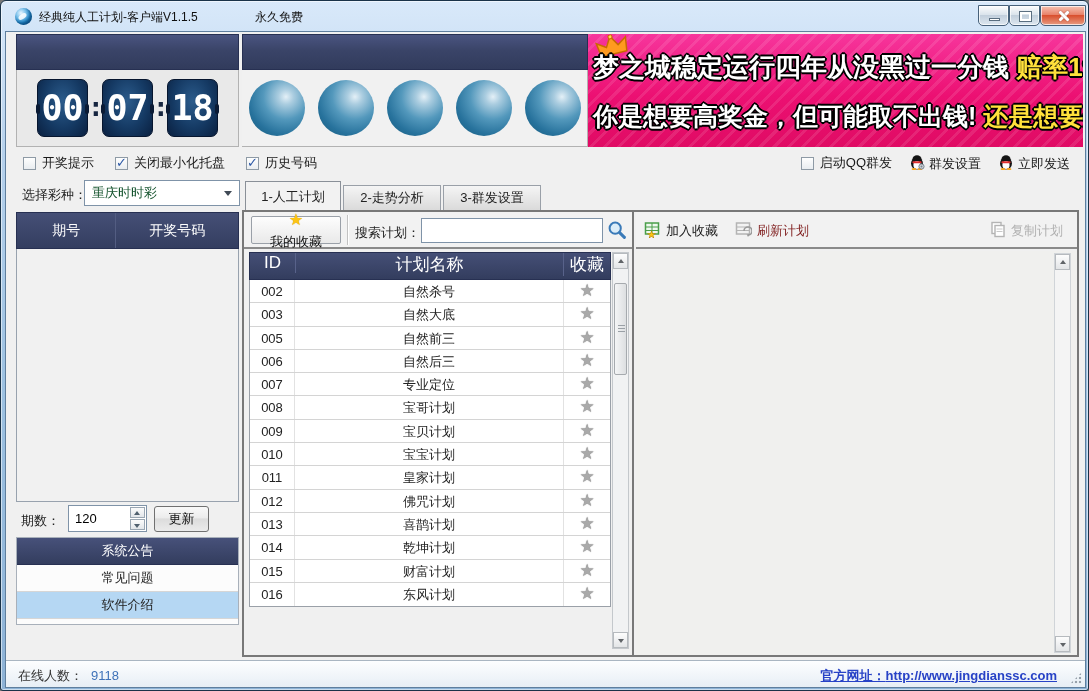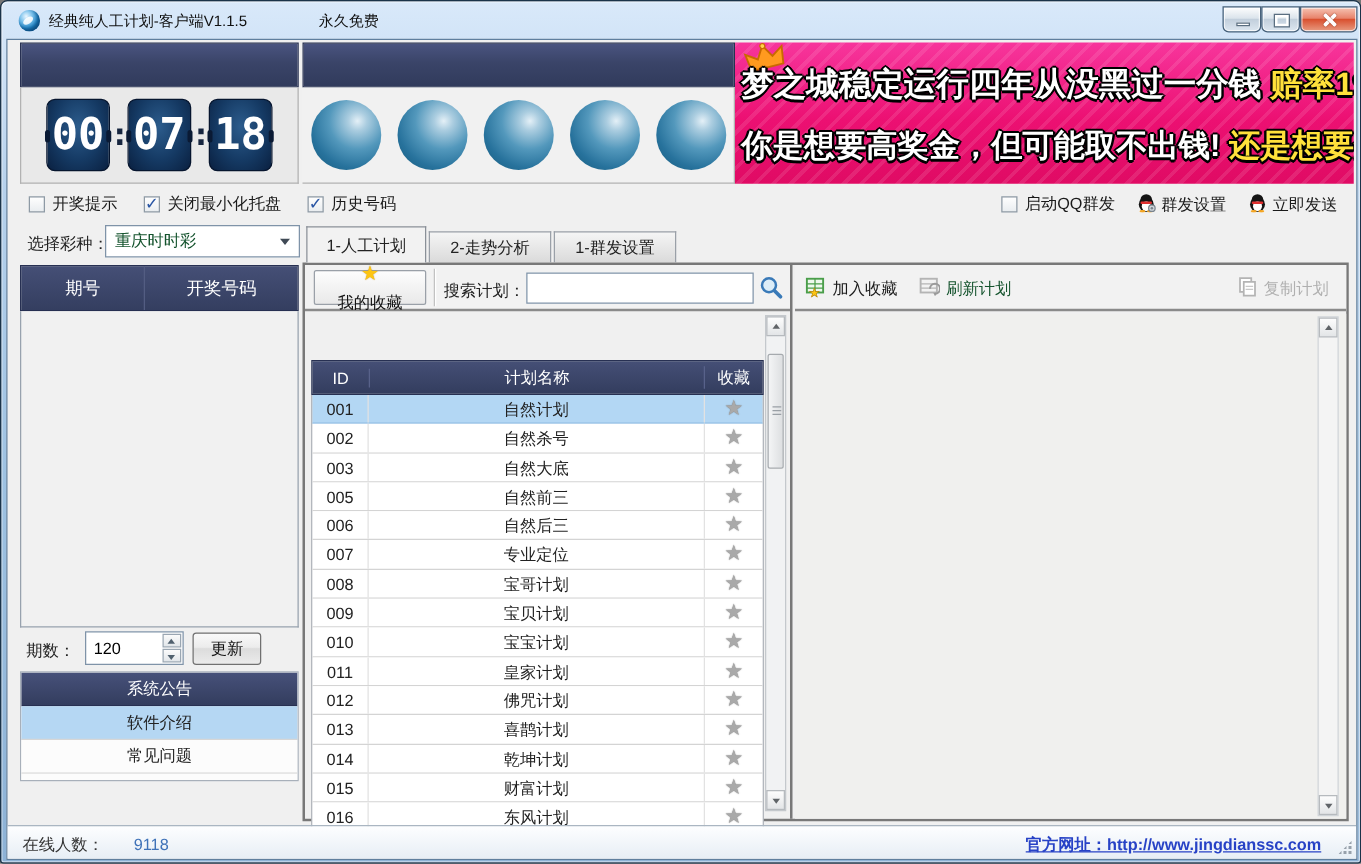--- a/index.html
+++ b/index.html
@@ -122,21 +122,21 @@
 
   .fav-btn { position:absolute; left:7px; top:4px; width:90px; height:28px; border:1px solid #9aa0a8; border-radius:2px;
     background:linear-gradient(180deg,#fdfdfd,#e9e9e9); display:flex; align-items:center; justify-content:center; gap:4px; font-size:13px; color:#111; cursor:pointer;flex-direction:column; }
   .star-gold::before { content:"★"; color:#fdc513; font-size:16px; text-shadow:0 0 1px #b8860b; }
   .tb-sep { position:absolute; left:103px; top:3px; width:1px; height:30px; background:#c2c2c2; box-shadow:1px 0 0 #fff; }
   .search-label { position:absolute; left:111px; top:12px; font-size:13px; color:#222; }
   .search-input { position:absolute; left:177px; top:6px; width:182px; height:25px; border:1px solid #7f93a8; background:#fff; font-size:13px; padding:0 5px; font-family:inherit; outline:none; }
   .search-icon { position:absolute; left:363px; top:8px; width:20px; height:20px; cursor:pointer; }
 
   .plan-table { position:absolute; left:5px; top:40px; width:362px; }
-  .pt-header { height:28px; background:linear-gradient(180deg,#454f76 0%,#333d5e 100%); border:1px solid #273052; display:flex; align-items:center; color:#fff; font-size:13px;margin-top:36px; }
+  .pt-header { height:28px; background:linear-gradient(180deg,#454f76 0%,#333d5e 100%); border:1px solid #273052; display:flex; align-items:flex-start; color:#fff; font-size:17px; }
   .pth-id { width:46px; text-align:center; border-right:1px solid #58628a; }
   .pth-name { flex:1; text-align:center; border-right:1px solid #58628a; }
   .pth-fav { width:46px; text-align:center; }
   #plan-rows { border:1px solid #9aa0a8; border-top:none; background:#fff; }
   .prow { height:23.3px; display:flex; align-items:stretch; border-bottom:1px solid #d4d4d4; font-size:13px; color:#222; background:#fff; cursor:pointer; }
   .prow:last-child { border-bottom:none; }
   .prow.selected { background:#b3d7f4; border-bottom-color:#8fbce2; }
   .c-id   { width:45px; text-align:center; border-right:1px solid #e2e2e2; line-height:23px; }
   .c-name { flex:1; text-align:center; border-right:1px solid #e2e2e2; line-height:23px; }
   .c-fav  { width:46px; text-align:center; line-height:21px; }
@@ -145,30 +145,30 @@
   .v-scroll { position:absolute; left:368px; top:40px; width:17px; height:397px; background:#f1f2f3; border:1px solid #c4c8cc; }
   .vs-btn { position:absolute; left:0; width:15px; height:16px; background:linear-gradient(180deg,#fdfdfd,#e3e5e7); border:1px solid #b6babe; cursor:pointer; }
   .vs-btn::after { content:""; position:absolute; left:4px; width:0; height:0; border-left:3px solid transparent; border-right:3px solid transparent; }
   .vs-up { top:0; } .vs-up::after { top:5px; border-bottom:4px solid #606468; }
   .vs-down { bottom:0; } .vs-down::after { top:6px; border-top:4px solid #606468; }
   .vs-thumb { position:absolute; left:1px; top:30px; width:13px; height:92px; background:linear-gradient(90deg,#f4f5f6,#dddfe1); border:1px solid #a6aaae; border-radius:2px; cursor:pointer; }
   .vs-thumb::after { content:""; position:absolute; left:3px; top:44px; width:7px; height:1px; background:#9aa0a6; box-shadow:0 3px 0 #9aa0a6, 0 -3px 0 #9aa0a6; }
 
   .rt-item { position:absolute; top:9px; display:flex; align-items:center; gap:5px; font-size:13px; cursor:pointer; }
   .rt-add { left:8px; color:#1a1a1a; }
-  .rt-refresh { left:99px; color:#14532d; cursor:default; }
+  .rt-refresh { left:99px; color:#7f1d1d; cursor:default; }
   .rt-copy { right:14px; color:#b0b0b0; cursor:default; }
   .right-body { position:absolute; left:0; top:39px; right:0; bottom:0; background:#f0f0ee; }
   .r-scroll { position:absolute; right:6px; top:2px; width:17px; height:400px; background:#f4f4f4; border:1px solid #d0d4d8; }
 
   
   .statusbar { position:absolute; left:0; bottom:0; width:100%; height:27px;
     background:linear-gradient(180deg,#fdfeff,#e7eef5); border-top:1px solid #aab6c2; font-size:13px; }
   .online { position:absolute; left:12px; top:6px; color:#333; }
-  .online-count { color:#3f72b8; margin-left:24px; }
+  .online-count { color:#3f72b8; margin-left:8px; }
   .site-link { position:absolute; right:28px; top:6px; color:#2742c6; text-decoration:underline; cursor:pointer; font-weight:bold; }
   .grip { position:absolute; right:3px; bottom:3px; width:12px; height:12px;
     background-image:radial-gradient(circle,#97a1ab 1.2px,transparent 1.6px); background-size:4px 4px;
     clip-path:polygon(100% 0,100% 100%,0 100%); }
 </style>
 </head>
 <body>
 
 <div id="app">
 
@@ -288,29 +288,29 @@
       <input class="spin-input" value="120" style="">
       <div class="spin-btns">
         <div class="spin-up"></div>
         <div class="spin-down"></div>
       </div>
     </div>
     <div class="update-btn">更新</div>
 
     <div class="side-menu" id="side-menu">
         <div class="menu-item header">系统公告</div>
+        <div class="menu-item normal">常见问题</div>
         <div class="menu-item selected">软件介绍</div>
-        <div class="menu-item normal">常见问题</div>
         <div class="menu-item normal">联系我们</div>
       </div>
 
     <div class="tabs" id="tabs">
         <div class="tab active">1-人工计划</div>
         <div class="tab">2-走势分析</div>
-        <div class="tab">1-群发设置</div>
+        <div class="tab">3-群发设置</div>
       </div>
 
     <div class="content-box">
 
       <div class="left-pane">
         <div class="pane-toolbar">
           <div class="fav-btn">
             <span class="star-gold"></span>
             <span>我的收藏</span>
           </div>
@@ -325,25 +325,20 @@
           </span>
         </div>
 
         <div class="plan-table">
           <div class="pt-header">
             <div class="pth-id">ID</div>
             <div class="pth-name">计划名称</div>
             <div class="pth-fav">收藏</div>
           </div>
           <div id="plan-rows">
-              <div class="prow selected">
-                <div class="c-id">001</div>
-                <div class="c-name">自然计划</div>
-                <div class="c-fav"></div>
-              </div>
               <div class="prow">
                 <div class="c-id">002</div>
                 <div class="c-name">自然杀号</div>
                 <div class="c-fav"></div>
               </div>
               <div class="prow">
                 <div class="c-id">003</div>
                 <div class="c-name">自然大底</div>
                 <div class="c-fav"></div>
               </div>

